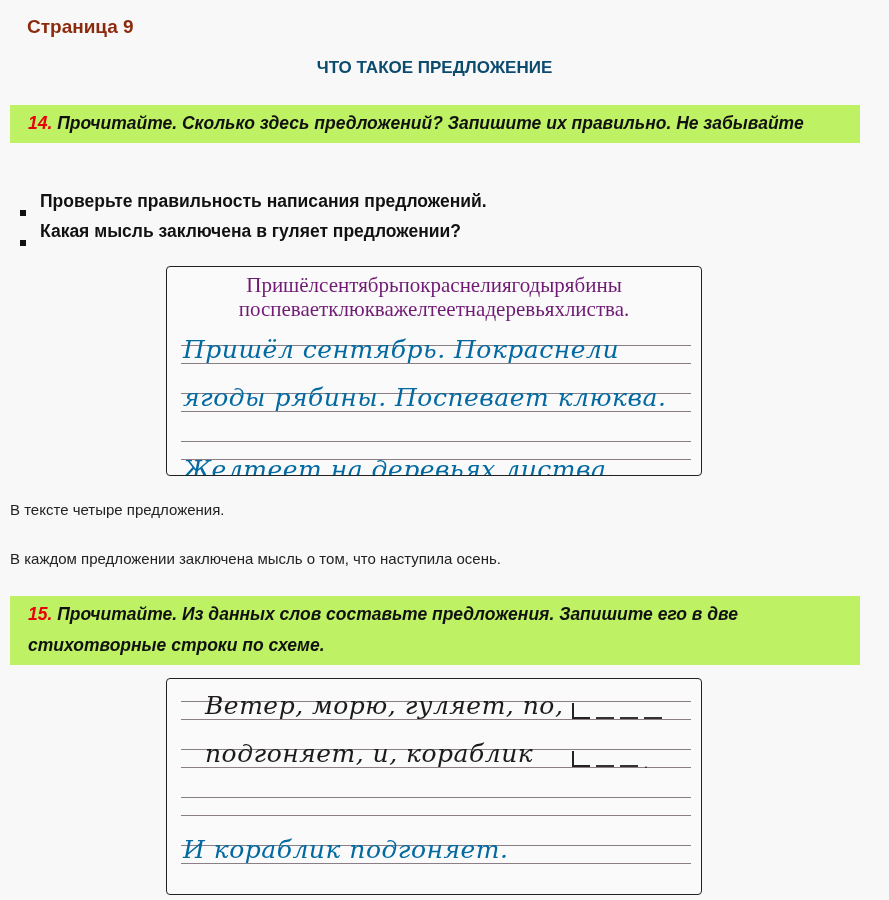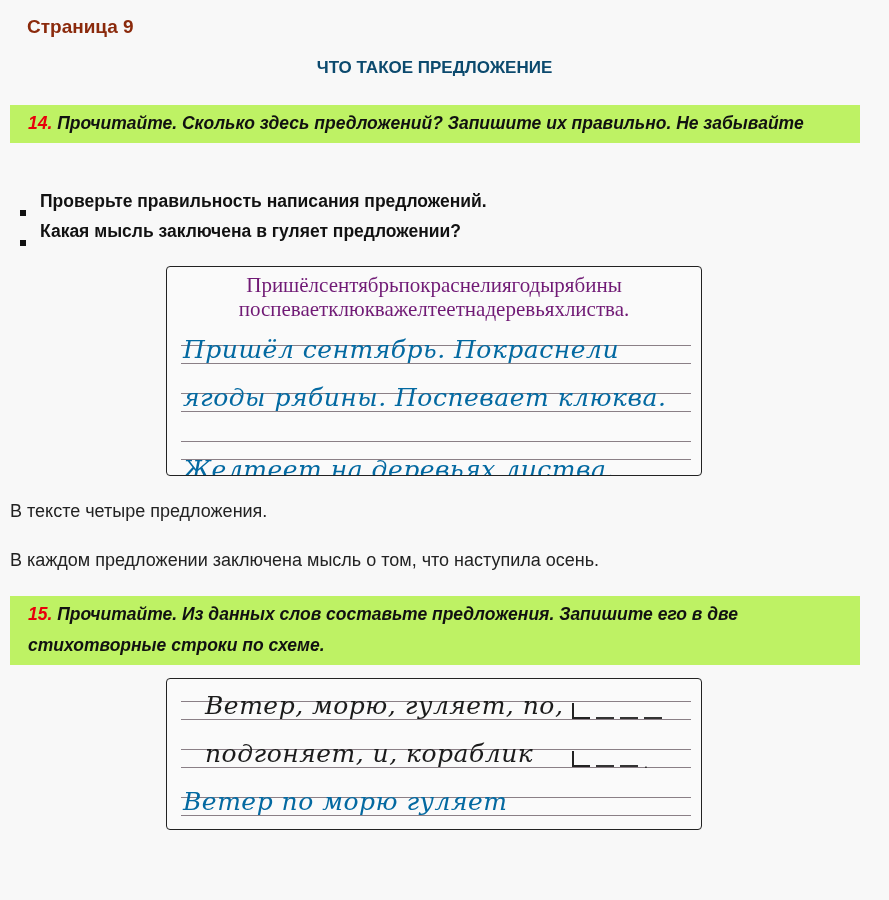--- a/index.html
+++ b/index.html
@@ -21,21 +21,21 @@
   .task {
     position: absolute; left: 10px; width: 850px;
     background: #bef264;
     padding: 3px 0 4px 18px; box-sizing: border-box;
     font-size: 17.5px; font-weight: bold; line-height: 31px; font-style: italic;
   }
   .task .num { color: #e8000b; }
   .bullets { position: absolute; left: 20px; top: 186px; margin: 0; padding: 0; list-style: none; }
   .bullets li { font-size: 17.5px; font-weight: bold; line-height: 30px; display: flex; align-items: flex-end; }
   .bullets .sq { width: 6px; height: 6px; background: #111; margin-right: 14px; display: inline-block; }
-  .answer { position: absolute; left: 10px; font-size: 18px; color: #222; text-align: right; }
+  .answer { position: absolute; left: 10px; font-size: 15px; color: #222; text-align: right; }
   .card {
     position: absolute; left: 166px; width: 536px;
     background: #fafafa; border: 1.5px solid #222; border-radius: 4px;
     box-sizing: border-box; overflow: hidden;
   }
   .printed {
     font-family: "Liberation Serif", serif; font-size: 21px; color: #701a75;
     text-align: center; line-height: 24px; margin-top: 6px;
   }
   .rule-pair { position: absolute; left: 14px; right: 10px; height: 17px;
@@ -87,34 +87,33 @@
 </div>
 
 <div class="answer" style="top:501px;">В тексте четыре предложения.</div>
 <div class="answer" style="top:550px;">В каждом предложении заключена мысль о том, что наступила осень.</div>
 
 <div class="task" style="top:596px;">
   <div><span class="num">15.</span> <span>Прочитайте. Из данных слов составьте предложения. Запишите его в две</span></div>
   <div>стихотворные строки по схеме.</div>
 </div>
 
-<div class="card" style="top:678px; height:152px;">
+<div class="card" style="top:678px; height:217px;">
   <div class="rule-pair" style="top:22px;"></div>
   <div class="rule-pair" style="top:70px;"></div>
   <div class="rule-pair" style="top:118px;"></div>
   <div class="rule-pair" style="top:166px;"></div>
   <div class="script black" style="top:12px; left:38px;">Ветер, морю, гуляет, по,</div>
   <div class="script black" style="top:60px; left:38px;">подгоняет, и, кораблик</div>
   <div class="scheme" style="left:405px; top:24px;">
     <span class="corner"></span>
     <span class="dash"></span>
     <span class="dash"></span>
     <span class="dash"></span>
   </div>
   <div class="scheme" style="left:405px; top:72px;">
     <span class="corner"></span>
     <span class="dash"></span>
     <span class="dash"></span>
     <span class="dot">.</span>
   </div>
-  <div class="script blue" style="top:108px;">Ветер по морю гуляет</div>
   <div class="script blue" style="top:156px;">И кораблик подгоняет.</div>
 </div>
 
 </body></html>

